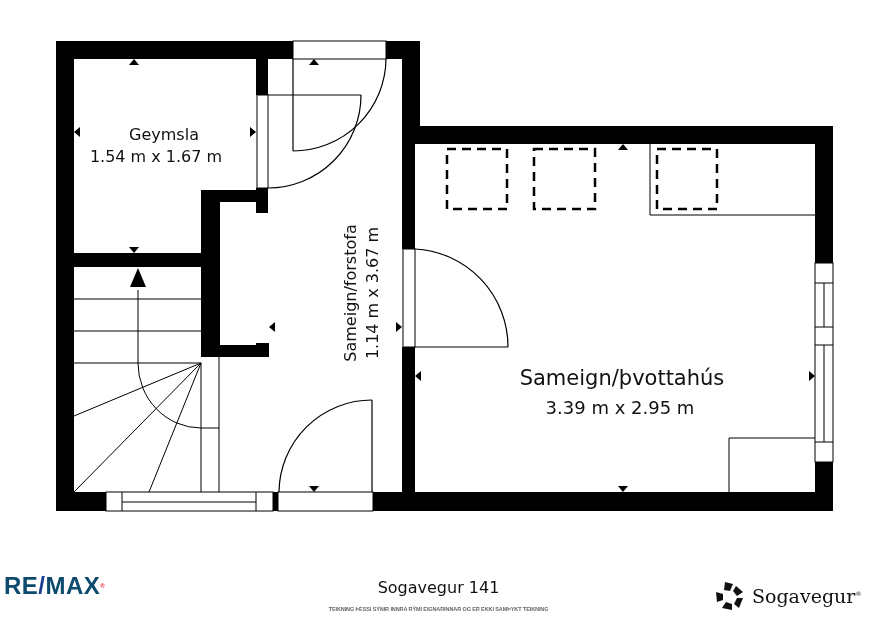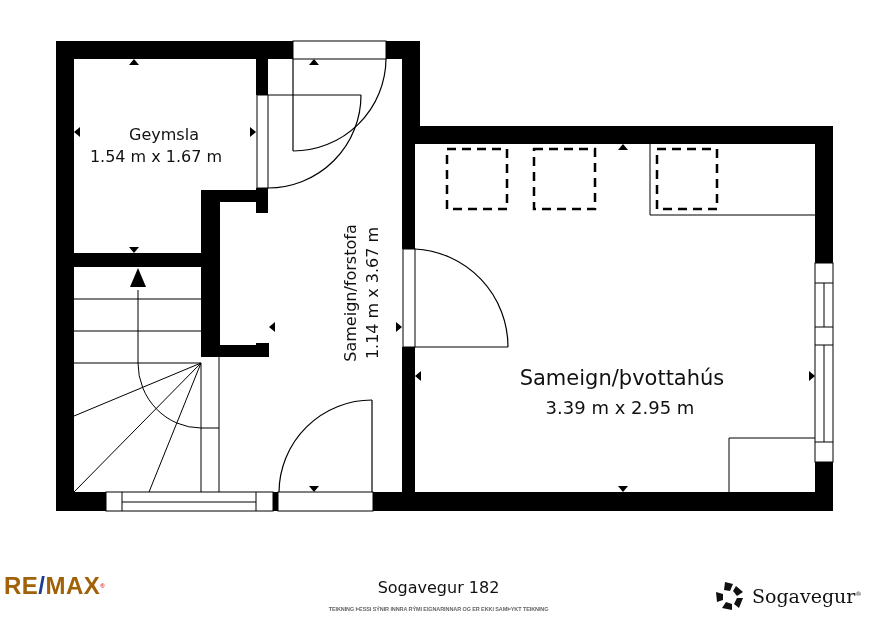--- a/index.html
+++ b/index.html
@@ -2,21 +2,21 @@
 <html><head>
 <meta charset="utf-8">
 <style>
   html, body { margin:0; padding:0; background:#ffffff; }
   body { width:877px; height:620px; position:relative; overflow:hidden; font-family:"DejaVu Sans", sans-serif; }
   #plan { position:absolute; left:0; top:0; }
   .room-label { font-family:"DejaVu Sans", sans-serif; fill:#111; }
   .footer-address { position:absolute; left:0; width:877px; top:578px; text-align:center; font-family:"DejaVu Sans", sans-serif; font-size:16px; color:#111; }
   .footer-disclaimer { position:absolute; left:0; width:877px; top:606px; text-align:center; font-family:"Liberation Sans", sans-serif; font-size:5.5px; font-weight:bold; color:#666; letter-spacing:-0.1px; }
   .remax { position:absolute; left:4px; top:574px; font-family:"Liberation Sans", sans-serif; font-weight:bold; font-size:24px; letter-spacing:0.5px; line-height:24px; }
-  .remax .red { color:#a16207; }
+  .remax .red { color:#0c4a6e; }
   .remax .blue { color:#1a3d8f; }
   .remax sup { font-size:6px; color:#dc1c2e; vertical-align:top; }
   .mp { position:absolute; left:714px; top:580px; display:flex; align-items:center; }
   .mp-text { font-family:"DejaVu Serif", serif; font-size:19px; color:#111; margin-left:6px; }
   .mp-text sup { font-size:6px; }
 </style>
 </head>
 <body>
 
 <svg id="plan" width="877" height="570" viewBox="0 0 877 570" xmlns="http://www.w3.org/2000/svg">
@@ -135,21 +135,21 @@
   </g>
 
   <text class="room-label" x="622" y="385" font-size="21" text-anchor="middle">Sameign/þvottahús</text>
   <text class="room-label" x="620" y="414" font-size="18" text-anchor="middle">3.39 m x 2.95 m</text>
 </svg>
 
 <div class="remax">
   <span class="red">RE</span><span class="blue">/</span><span class="red">MAX</span><sup>®</sup>
 </div>
 
-<div class="footer-address">Sogavegur 182</div>
+<div class="footer-address">Sogavegur 141</div>
 <div class="footer-disclaimer">TEIKNING ÞESSI SÝNIR INNRA RÝMI EIGNARINNAR OG ER EKKI SAMÞYKT TEIKNING</div>
 
 <div class="mp">
   <svg width="32" height="32" viewBox="0 0 32 32">
     <g fill="#111">
       <polygon points="11,2 19,4 16,11 10,10"></polygon>
       <polygon points="22,6 29,12 23,16 19,11"></polygon>
       <polygon points="29,18 25,28 20,24 23,18"></polygon>
       <polygon points="18,30 8,28 12,22 18,24"></polygon>
       <polygon points="3,22 2,12 9,14 9,20"></polygon>

